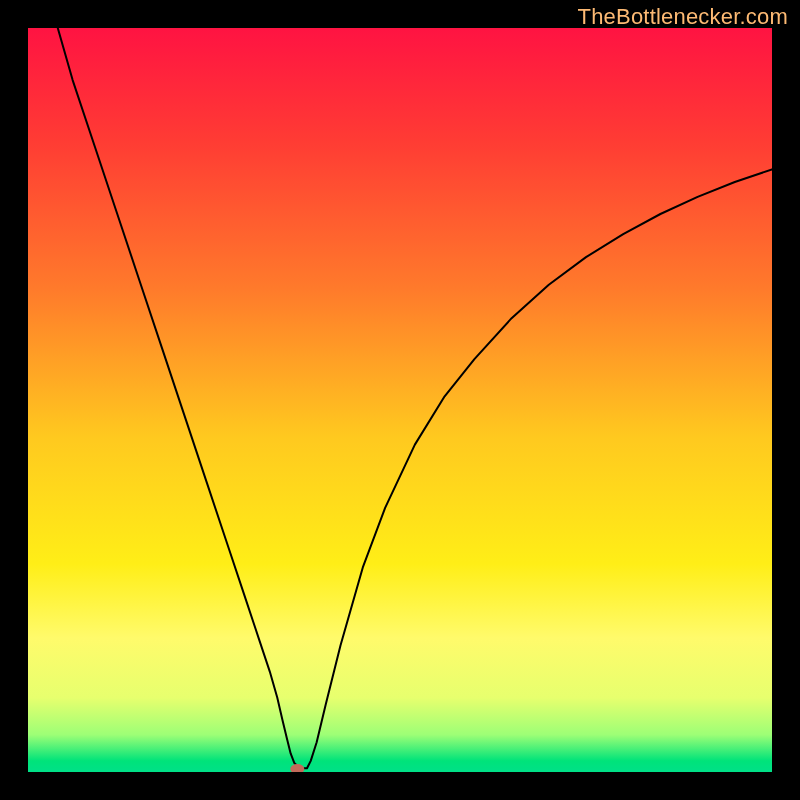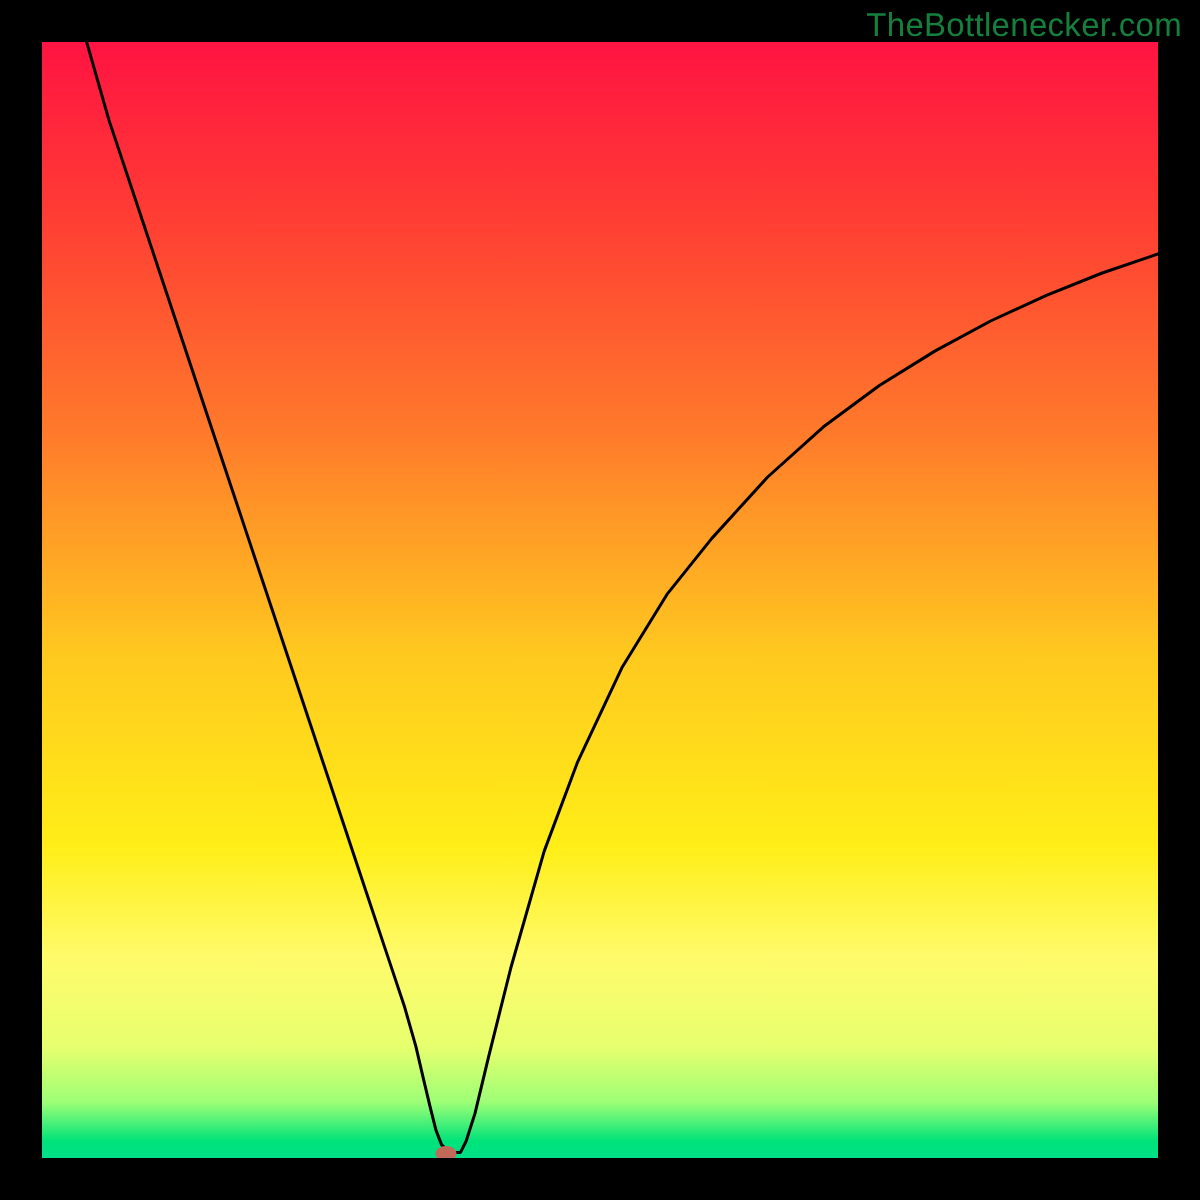--- a/index.html
+++ b/index.html
@@ -21,21 +21,21 @@
     position: absolute;
     left: 28px;
     top: 28px;
     width: 744px;
     height: 744px;
   }
   .watermark {
     position: absolute;
     top: 4px;
     right: 12px;
-    color: #15803d;
+    color: #fdba74;
     font-size: 22px;
     font-weight: 400;
     letter-spacing: 0.2px;
     z-index: 10;
   }
   svg {
     display: block;
   }
 </style>
 </head>

